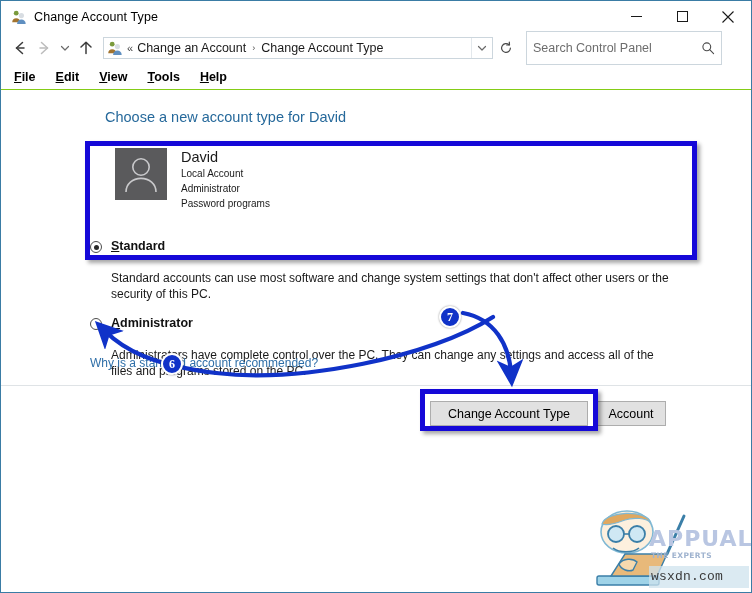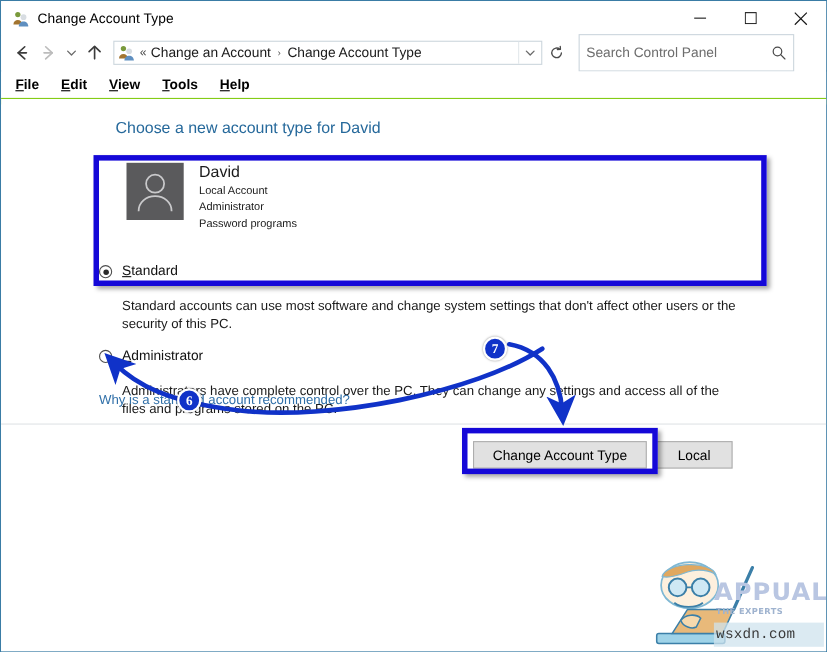--- a/index.html
+++ b/index.html
@@ -93,21 +93,21 @@
   .radiogroup{position:absolute;left:89px;top:149px;width:600px;}
   .radio-row{position:relative;padding-left:21px;}
   .radio{
     position:absolute;left:0;top:2px;width:12px;height:12px;border-radius:50%;
     border:1px solid #4d4d4d;background:#fff;box-sizing:border-box;
   }
   .radio.checked::after{
     content:"";position:absolute;left:2.5px;top:2.5px;width:5px;height:5px;border-radius:50%;
     background:#2a2a2a;
   }
-  .radio-label{font-size:12.5px;color:#111;line-height:15px;}
+  .radio-label{font-size:12.5px;color:#111;line-height:15px;font-weight:bold;}
   .radio-label .ak{text-decoration:underline;}
   .radio-desc{
     font-size:12px;color:#1a1a1a;line-height:15.5px;margin-top:17px;width:565px;
   }
   .gap{height:14px;}
 
   .helplink{
     position:absolute;left:89px;top:266px;
     font-size:12px;color:#2f6fa8;white-space:nowrap;
   }
@@ -308,21 +308,21 @@
         <div class="radio-desc">Administrators have complete control over the PC. They can change any settings and access all of the files and programs stored on the PC.</div>
       </div>
     </div>
 
     <div class="helplink">Why is a standard account recommended?</div>
 
     <div class="divider"></div>
 
     <div class="btnrow">
       <div class="btn" id="btn-change">Change Account Type</div>
-      <div class="btn" id="btn-cancel">Local</div>
+      <div class="btn" id="btn-cancel">Account</div>
     </div>
 
   </div>
 
   <div class="hl-box" id="hl-radios"></div>
   <div class="hl-box" id="hl-button"></div>
 
   <svg class="anno" viewBox="0 0 752 593">
     <defs>
       <marker id="ah" markerWidth="7" markerHeight="7" refX="3.2" refY="3.2" orient="auto">

